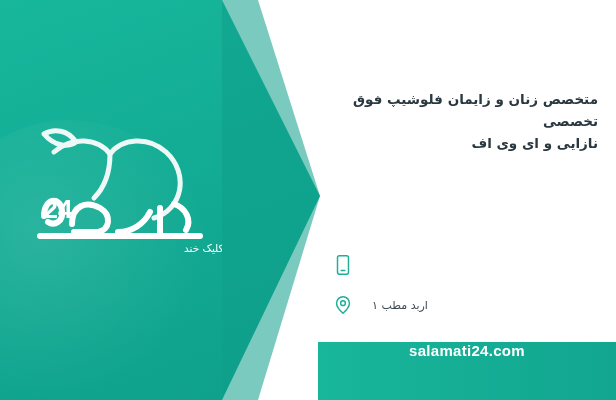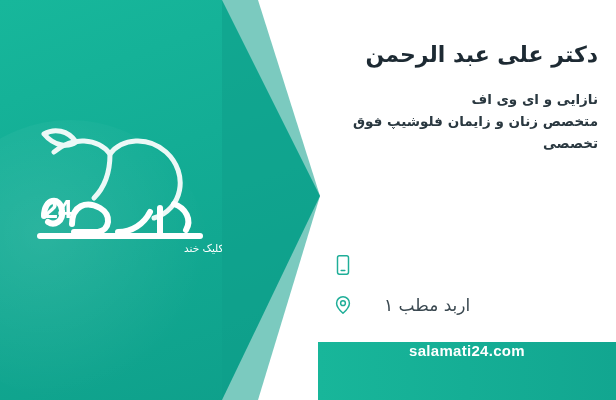--- a/index.html
+++ b/index.html
@@ -117,24 +117,24 @@
     position: absolute;
     right: 18px;
     display: flex;
     align-items: center;
     justify-content: flex-end;
     direction: rtl;
     width: 268px;
   }
   .contact-row .label {
     color: #3a4850;
-    font-size: 17px;
-    direction: rtl;
-    text-align: right;
-    margin-left: 28px;
+    font-size: 11px;
+    direction: rtl;
+    text-align: right;
+    margin-left: 16px;
     font-family: "DejaVu Sans", sans-serif;
   }
   .contact-icon {
     width: 26px;
     height: 26px;
     display: flex;
     align-items: center;
     justify-content: center;
     color: #1fae98;
     flex: 0 0 26px;
@@ -193,25 +193,24 @@
         <text x="44" y="106" text-anchor="middle" fill="#ffffff" font-family="Liberation Sans, sans-serif" font-size="26" font-weight="bold">24</text>
       </g>
 
       <text x="170" y="140" text-anchor="end" fill="#ffffff" font-family="DejaVu Sans, sans-serif" font-size="10.5" direction="rtl">به راحتی یک کلیک خند</text>
     </svg>
   </div>
 
 
   <div class="right">
 
-    <div class="doc-name">دکتر علی عبد الرحمن</div>
 
     <div class="spec">
+      <div>متخصص زنان و زایمان فلوشیپ فوق تخصصی</div>
       <div>نازایی و ای وی اف</div>
-      <div>متخصص زنان و زایمان فلوشیپ فوق تخصصی</div>
     </div>
 
 
     <div class="contact-row" id="row-phone">
       <span class="label"></span>
       <span class="contact-icon">
         <svg width="22" height="22" viewBox="0 0 24 24" fill="none" stroke="#1fae98" stroke-width="1.6" stroke-linecap="round" stroke-linejoin="round">
           <rect x="6" y="2" width="12" height="20" rx="2"></rect>
           <path d="M10 18h4"></path>
         </svg>

